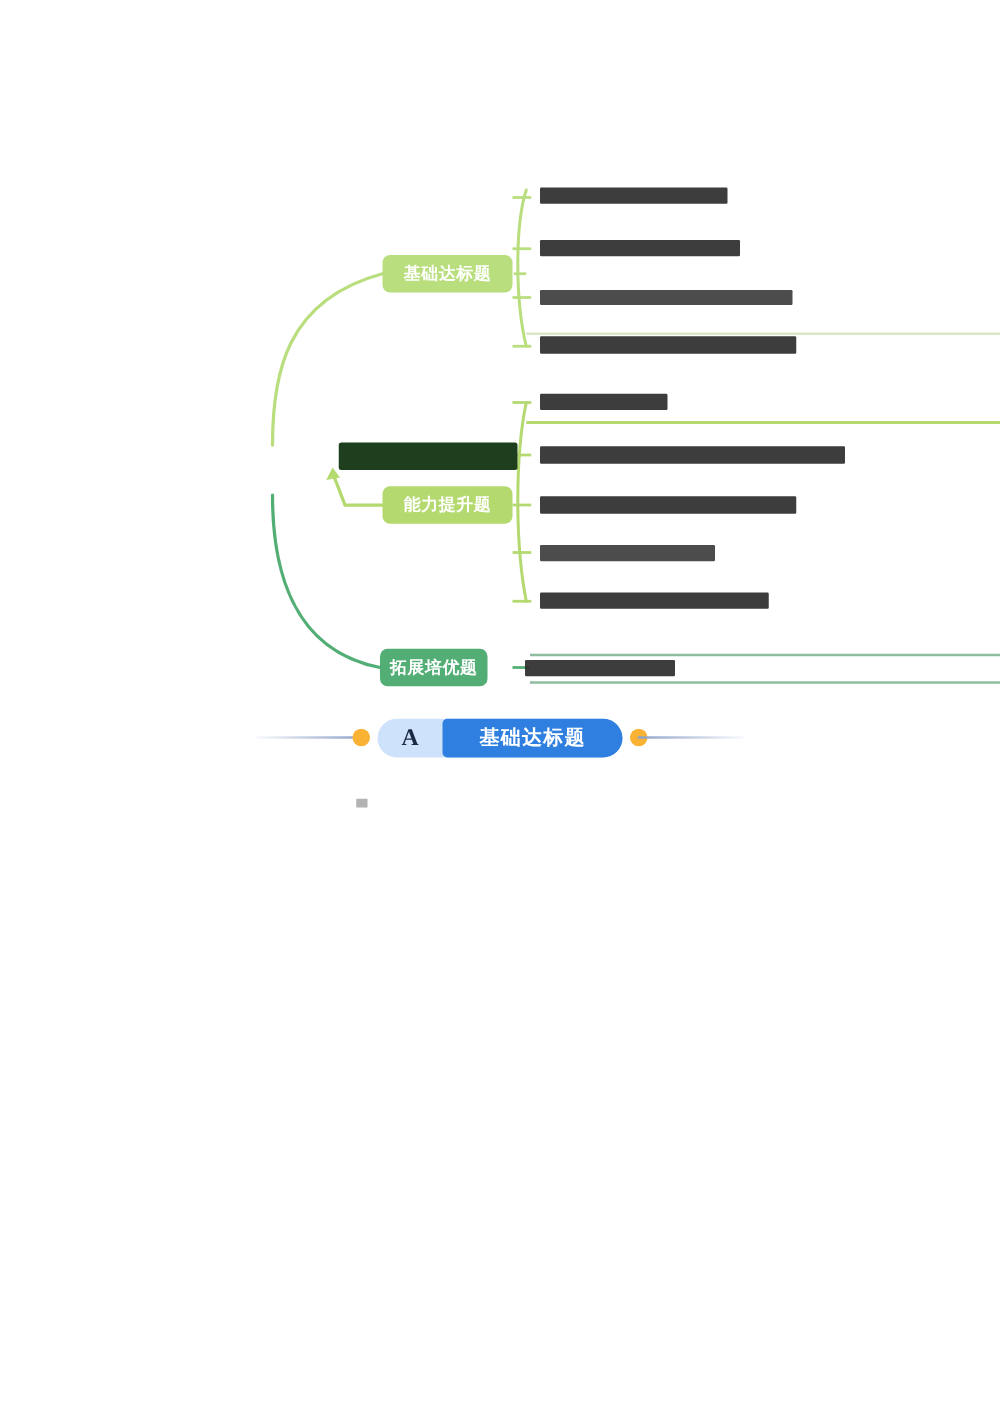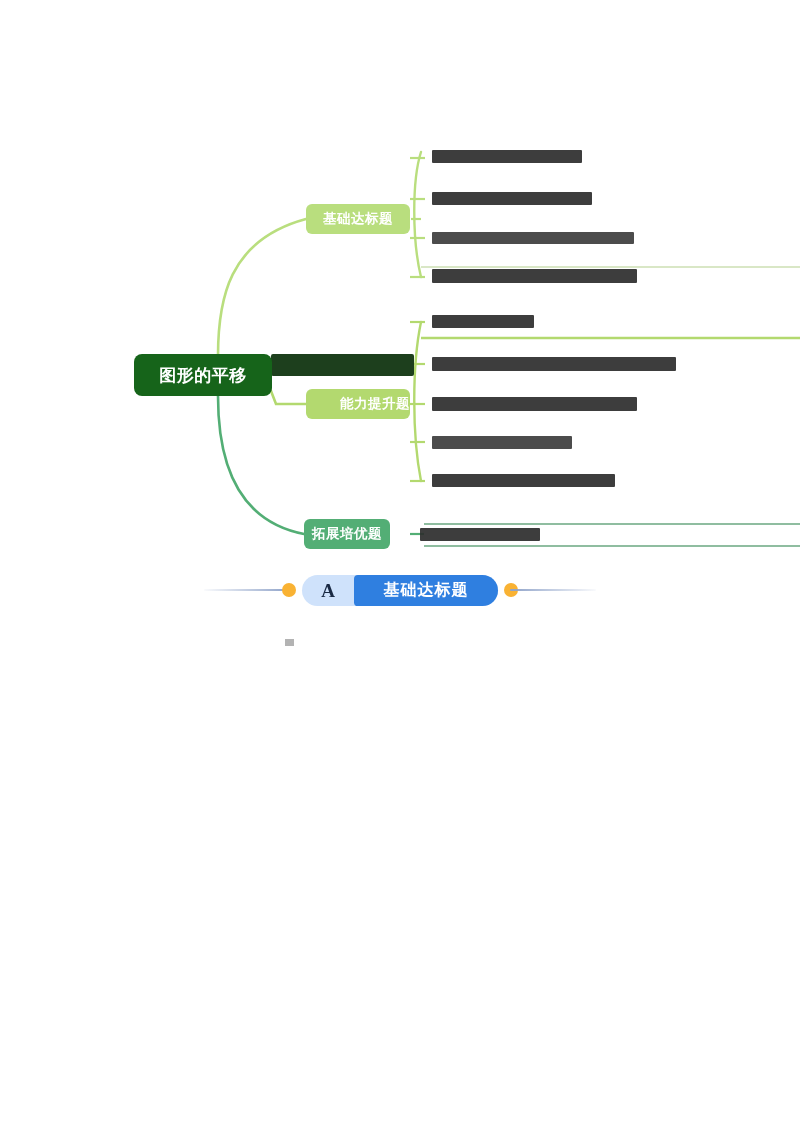--- a/index.html
+++ b/index.html
@@ -70,21 +70,20 @@
     left: 306px;
     top: 204px;
     width: 104px;
     background: #b9de7e;
   }
   #branch-node-1 {
     left: 306px;
     top: 389px;
     width: 104px;
     background: #b3d96f;
-    justify-content: flex-end;
   }
   #branch-node-2 {
     left: 304px;
     top: 519px;
     width: 86px;
     background: #53ae75;
   }
 
   
   .leaf {
@@ -227,23 +226,20 @@
       <line x1="410" y1="481" x2="425" y2="481" stroke="#b3d96f" stroke-width="2.2"></line>
       <line x1="421" y1="338" x2="800" y2="338" stroke="#b3d96f" stroke-width="2.4"></line>
 
       <line x1="410" y1="534" x2="424" y2="534" stroke="#53ae75" stroke-width="2.2"></line>
       <line x1="424" y1="524" x2="800" y2="524" stroke="#8fbda0" stroke-width="2"></line>
       <line x1="424" y1="546" x2="800" y2="546" stroke="#8fbda0" stroke-width="2"></line>
     </svg>
 
     <div class="hl-band" style="left:271px; top:354px; width:143px; height:22px;"></div>
 
-    <div class="node" id="root-node">
-      <span>图形的平移</span>
-    </div>
 
     <div class="node branch-node" id="branch-node-0">
       <span>基础达标题</span>
     </div>
     <div class="leaf" style="left:432px; top:150px; width:150px; height:13px;"></div>
     <div class="leaf" style="left:432px; top:192px; width:160px; height:13px;"></div>
     <div class="leaf lite" style="left:432px; top:232px; width:202px; height:12px;"></div>
     <div class="leaf" style="left:432px; top:269px; width:205px; height:14px;"></div>
 
     <div class="node branch-node" id="branch-node-1">

